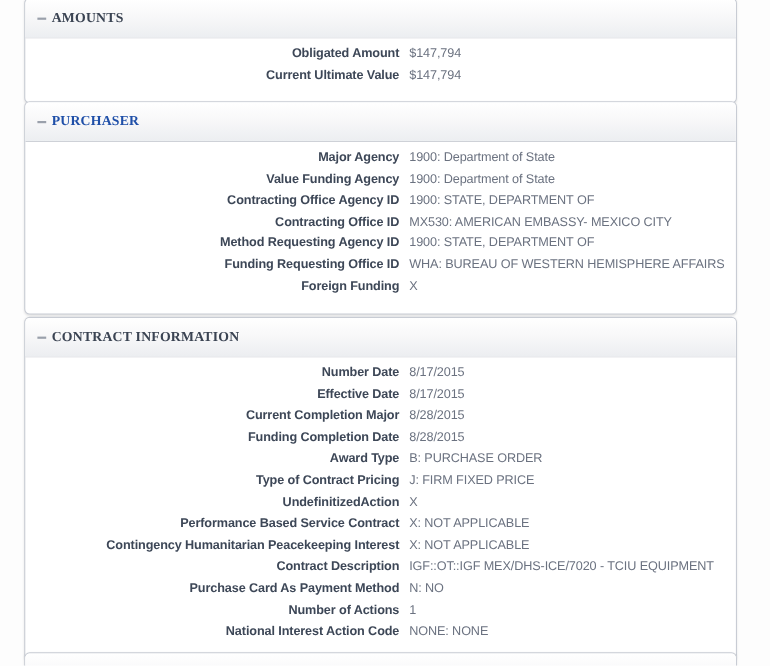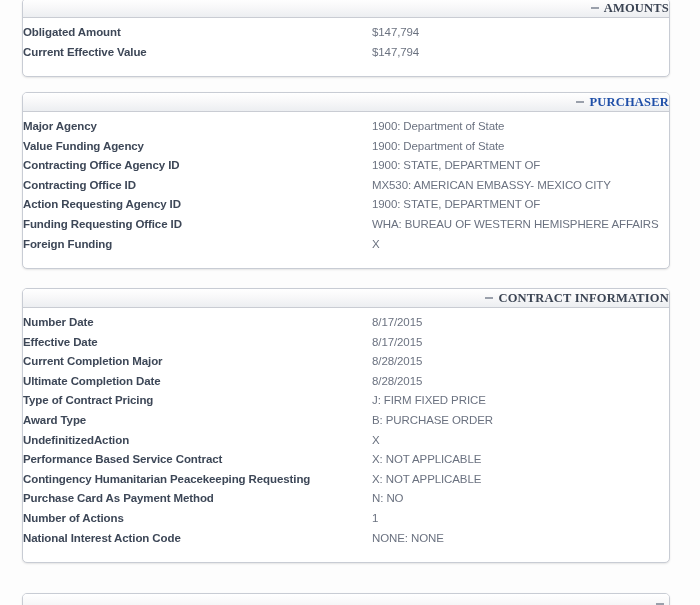--- a/index.html
+++ b/index.html
@@ -25,33 +25,32 @@
     position: absolute;
     left: 22px;
     width: 648px;
     box-sizing: border-box;
     background: #ffffff;
     border: 1px solid #c8ccd4;
     border-radius: 5px;
     box-shadow: 0 1px 2px rgba(0,0,0,0.10);
   }
   .panel-header {
-    height: 19px;
+    height: 36px;
     box-sizing: border-box;
     padding: 0 0 0 11px;
     display: flex;
     align-items: center;
     gap: 5px;
     background: linear-gradient(to bottom, #ffffff 0%, #f8f8f9 45%, #eceef1 100%);
     border-bottom: 1px solid #c9ccd3;
     border-top-left-radius: 4px;
     border-top-right-radius: 4px;
     cursor: pointer;
     user-select: none;
-    justify-content: flex-end;
   }
   .panel-header.headless {
     border-bottom: none;
   }
   .collapse-icon {
     display: inline-block;
     width: 8px;
     height: 8px;
     position: relative;
     flex: 0 0 auto;
@@ -84,21 +83,21 @@
 
   
   .field-row {
     display: flex;
     align-items: baseline;
     height: 19.6px;
   }
   .field-label {
     width: 340px;
     flex: 0 0 340px;
-    text-align: left;
+    text-align: right;
     font-size: 11.5px;
     font-weight: bold;
     color: #3d4757;
     white-space: nowrap;
     letter-spacing: -0.1px;
   }
   .field-value {
     padding-left: 9px;
     font-size: 11.5px;
     color: #6b7280;
@@ -115,21 +114,21 @@
     <div class="panel-header">
       <span class="collapse-icon"></span>
       <span class="panel-title">AMOUNTS</span>
     </div>
     <div class="panel-body">
       <div class="field-row">
         <div class="field-label">Obligated Amount</div>
         <div class="field-value">$147,794</div>
       </div>
       <div class="field-row">
-        <div class="field-label">Current Effective Value</div>
+        <div class="field-label">Current Ultimate Value</div>
         <div class="field-value">$147,794</div>
       </div>
     </div>
   </div>
 
   <div class="panel" style="top:92px;">
     <div class="panel-header">
       <span class="collapse-icon"></span>
       <span class="panel-title accent">PURCHASER</span>
     </div>
@@ -144,21 +143,21 @@
       </div>
       <div class="field-row">
         <div class="field-label">Contracting Office Agency ID</div>
         <div class="field-value">1900: STATE, DEPARTMENT OF</div>
       </div>
       <div class="field-row">
         <div class="field-label">Contracting Office ID</div>
         <div class="field-value">MX530: AMERICAN EMBASSY- MEXICO CITY</div>
       </div>
       <div class="field-row">
-        <div class="field-label">Action Requesting Agency ID</div>
+        <div class="field-label">Method Requesting Agency ID</div>
         <div class="field-value">1900: STATE, DEPARTMENT OF</div>
       </div>
       <div class="field-row">
         <div class="field-label">Funding Requesting Office ID</div>
         <div class="field-value">WHA: BUREAU OF WESTERN HEMISPHERE AFFAIRS</div>
       </div>
       <div class="field-row">
         <div class="field-label">Foreign Funding</div>
         <div class="field-value">X</div>
       </div>
@@ -177,42 +176,46 @@
       </div>
       <div class="field-row">
         <div class="field-label">Effective Date</div>
         <div class="field-value">8/17/2015</div>
       </div>
       <div class="field-row">
         <div class="field-label">Current Completion Major</div>
         <div class="field-value">8/28/2015</div>
       </div>
       <div class="field-row">
-        <div class="field-label">Ultimate Completion Date</div>
+        <div class="field-label">Funding Completion Date</div>
         <div class="field-value">8/28/2015</div>
+      </div>
+      <div class="field-row">
+        <div class="field-label">Award Type</div>
+        <div class="field-value">B: PURCHASE ORDER</div>
       </div>
       <div class="field-row">
         <div class="field-label">Type of Contract Pricing</div>
         <div class="field-value">J: FIRM FIXED PRICE</div>
       </div>
       <div class="field-row">
-        <div class="field-label">Award Type</div>
-        <div class="field-value">B: PURCHASE ORDER</div>
-      </div>
-      <div class="field-row">
         <div class="field-label">UndefinitizedAction</div>
         <div class="field-value">X</div>
       </div>
       <div class="field-row">
         <div class="field-label">Performance Based Service Contract</div>
         <div class="field-value">X: NOT APPLICABLE</div>
       </div>
       <div class="field-row">
-        <div class="field-label">Contingency Humanitarian Peacekeeping Requesting</div>
+        <div class="field-label">Contingency Humanitarian Peacekeeping Interest</div>
         <div class="field-value">X: NOT APPLICABLE</div>
+      </div>
+      <div class="field-row">
+        <div class="field-label">Contract Description</div>
+        <div class="field-value">IGF::OT::IGF MEX/DHS-ICE/7020 - TCIU EQUIPMENT</div>
       </div>
       <div class="field-row">
         <div class="field-label">Purchase Card As Payment Method</div>
         <div class="field-value">N: NO</div>
       </div>
       <div class="field-row">
         <div class="field-label">Number of Actions</div>
         <div class="field-value">1</div>
       </div>
       <div class="field-row">

